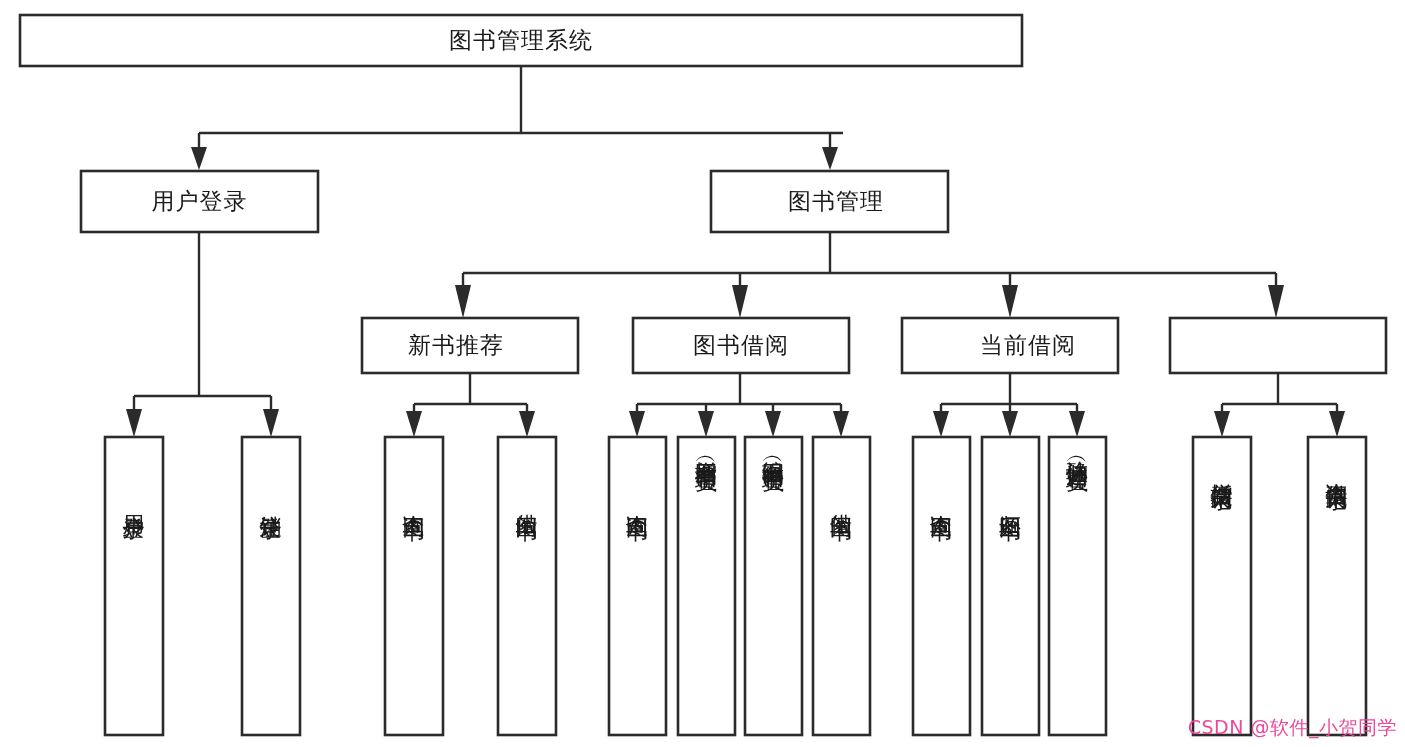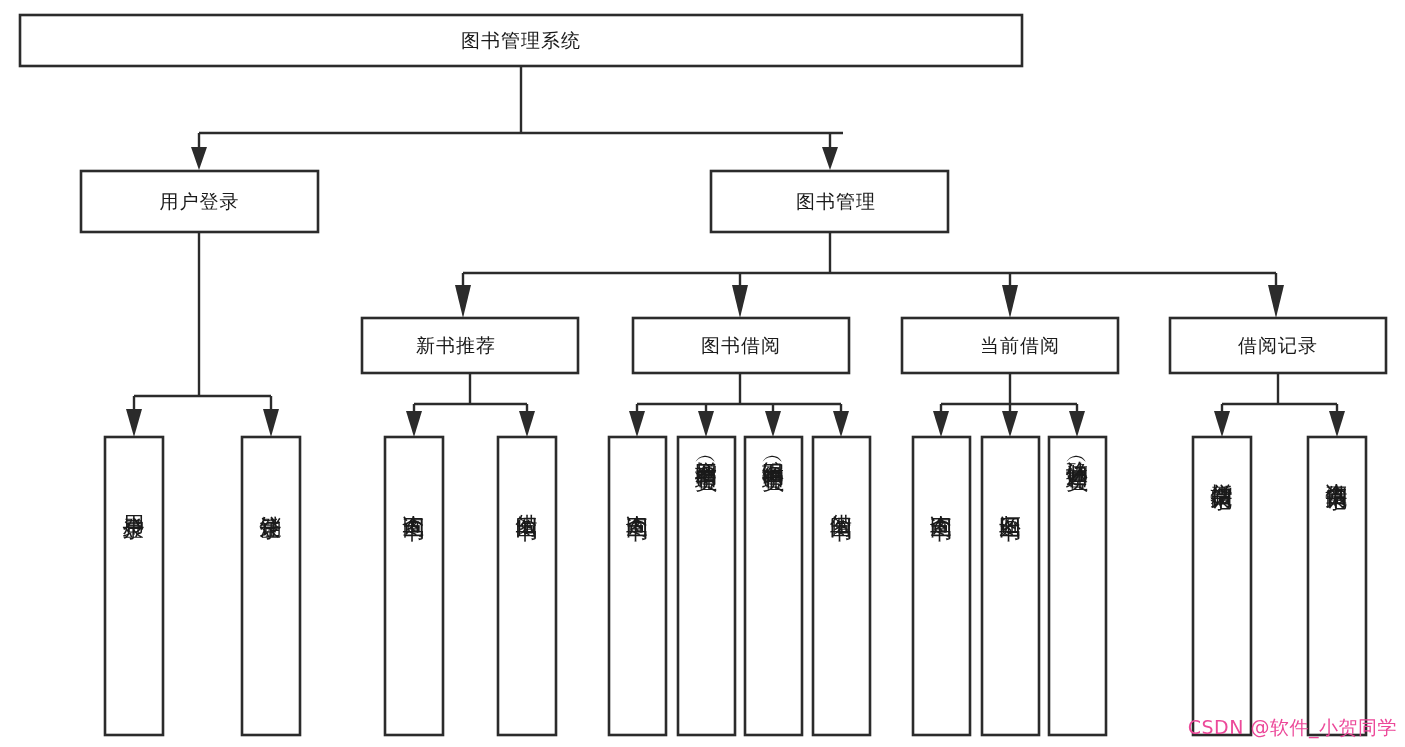--- a/index.html
+++ b/index.html
@@ -60,21 +60,21 @@
   }
   .hlabel-wrap {
     position: absolute;
     display: flex;
     align-items: center;
     justify-content: center;
     pointer-events: none;
   }
   .hlabel-text {
     font-family: "DejaVu Sans", "Liberation Sans", sans-serif;
-    font-size: 19px;
+    font-size: 23px;
     color: #1a1a1a;
     letter-spacing: 1px;
     white-space: nowrap;
   }
   #watermark {
     position: absolute;
     right: 8px;
     bottom: 6px;
     font-family: "DejaVu Sans", "Liberation Sans", sans-serif;
     font-size: 19px;
@@ -199,27 +199,24 @@
   </div>
 
   <div class="hlabel-wrap" style="left:362px; top:318px; width:188px; height:55px;">
     <span class="hlabel-text">新书推荐</span>
   </div>
 
   <div class="hlabel-wrap" style="left:633px; top:318px; width:216px; height:55px;text-align:right;">
     <span class="hlabel-text">图书借阅</span>
   </div>
 
-  <div class="hlabel-wrap" style="left:902px; top:318px; width:236px; height:55px;">
+  <div class="hlabel-wrap" style="left:902px; top:318px; width:236px; height:55px;padding-left:8px;">
     <span class="hlabel-text">当前借阅</span>
   </div>
 
-  <div class="hlabel-wrap" style="left:1170px; top:318px; width:216px; height:55px;">
-    <span class="hlabel-text">借阅记录</span>
-  </div>
 
   <div class="vlabel-wrap" style="left:105px; top:437px; width:58px; height:298px; padding-top:60px;">
     <span class="vlabel-text">用户登录</span>
   </div>
   <div class="vlabel-wrap" style="left:242px; top:437px; width:58px; height:298px; padding-top:60px;">
     <span class="vlabel-text">注销登录</span>
   </div>
 
   <div class="vlabel-wrap" style="left:385px; top:437px; width:58px; height:298px; padding-top:60px;">
     <span class="vlabel-text">查询图书</span>

